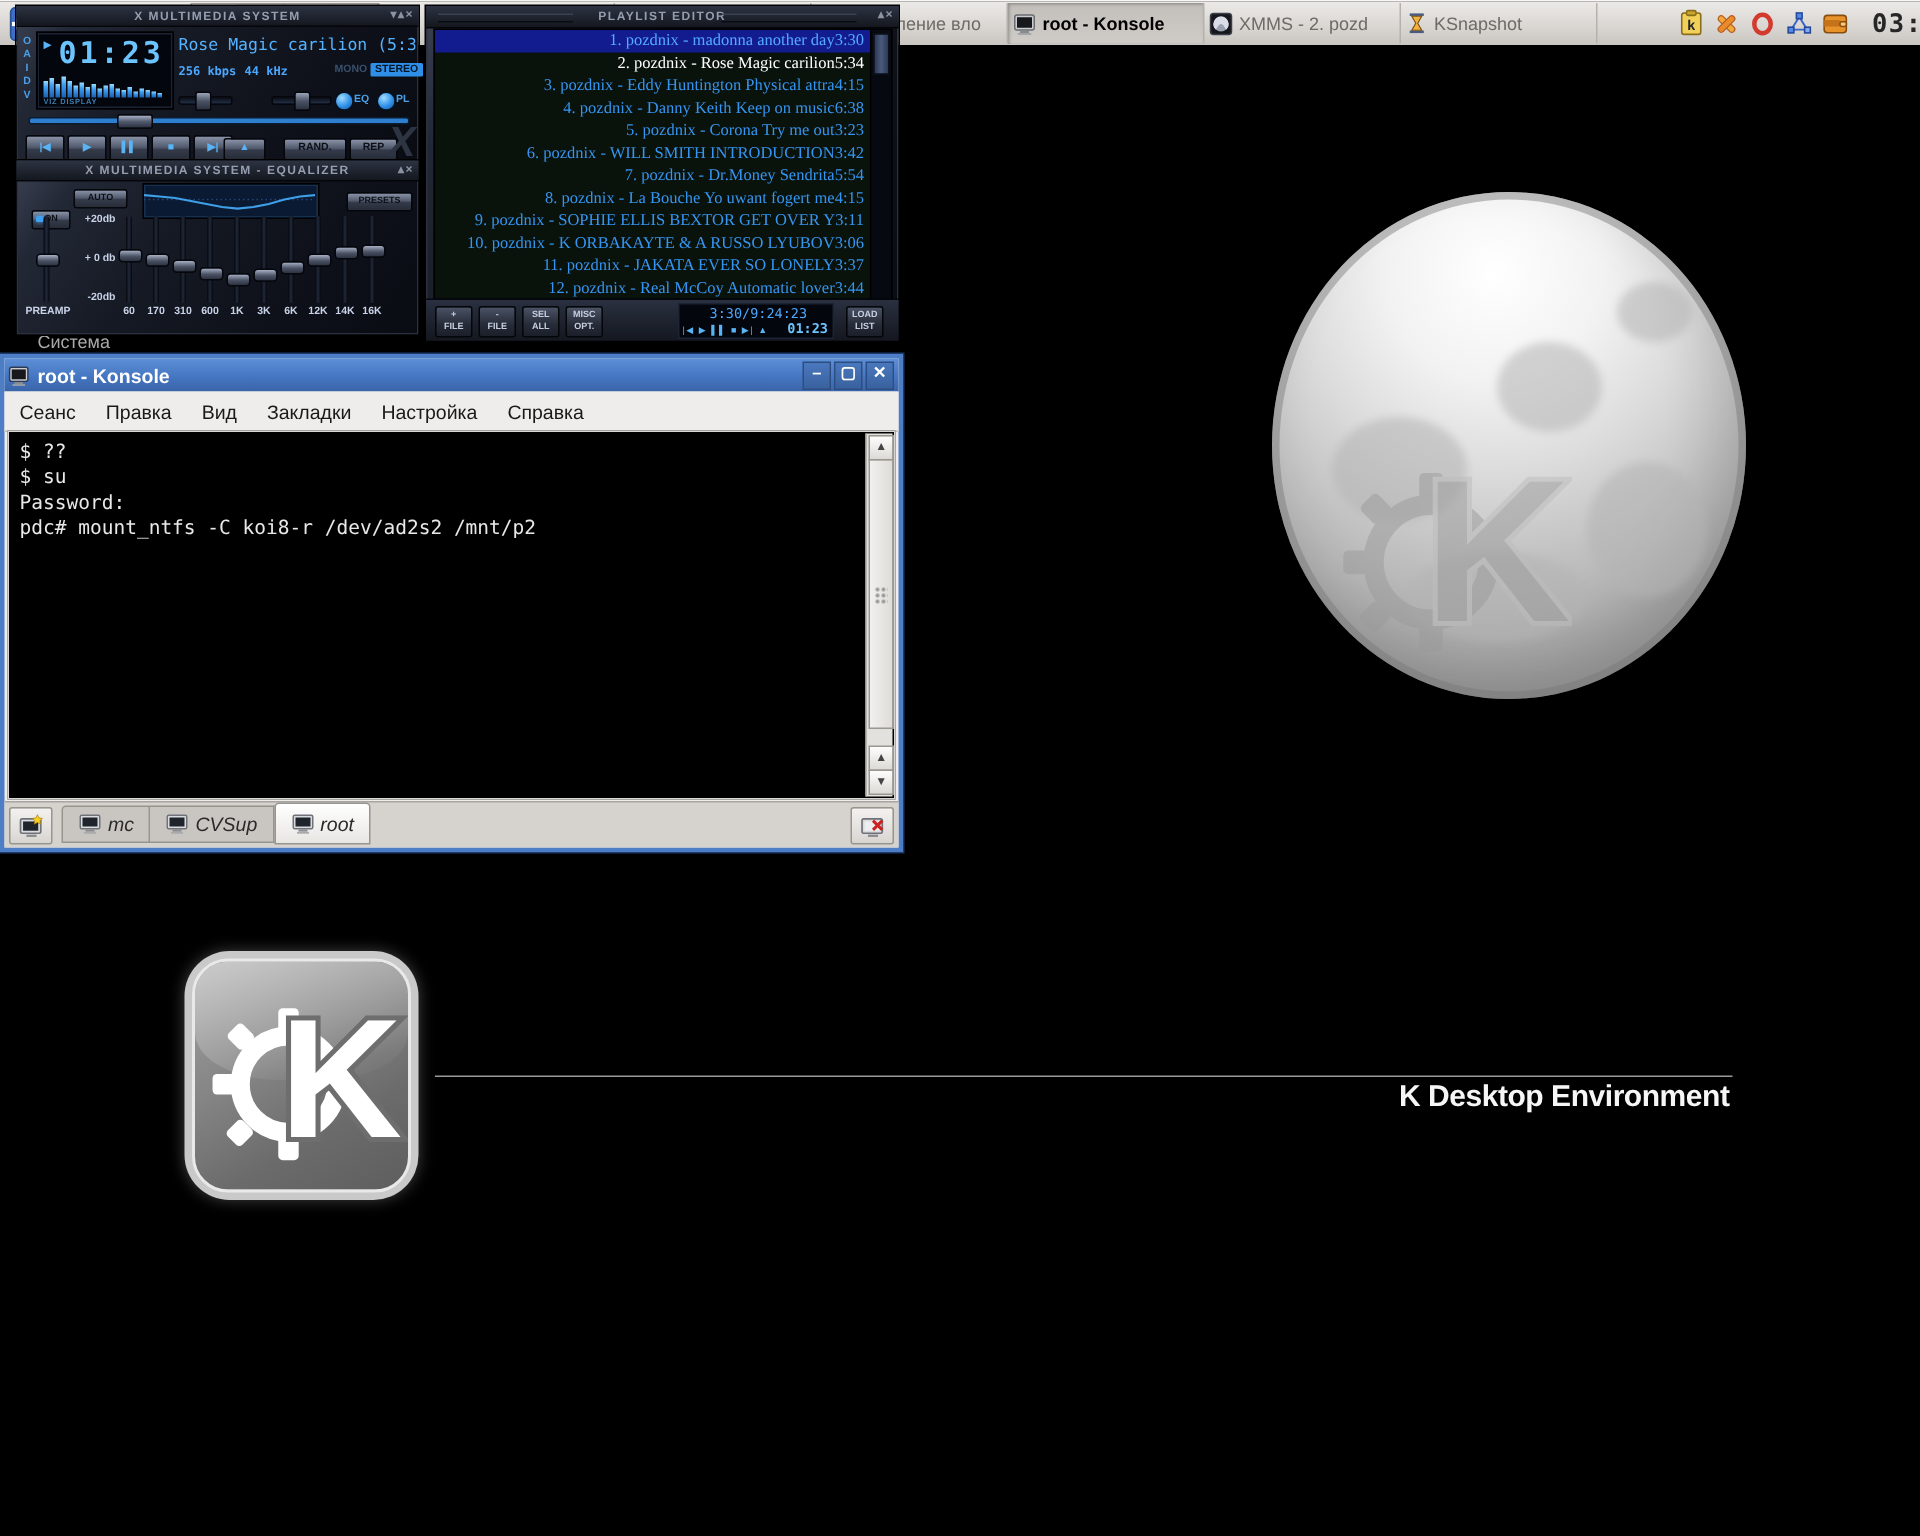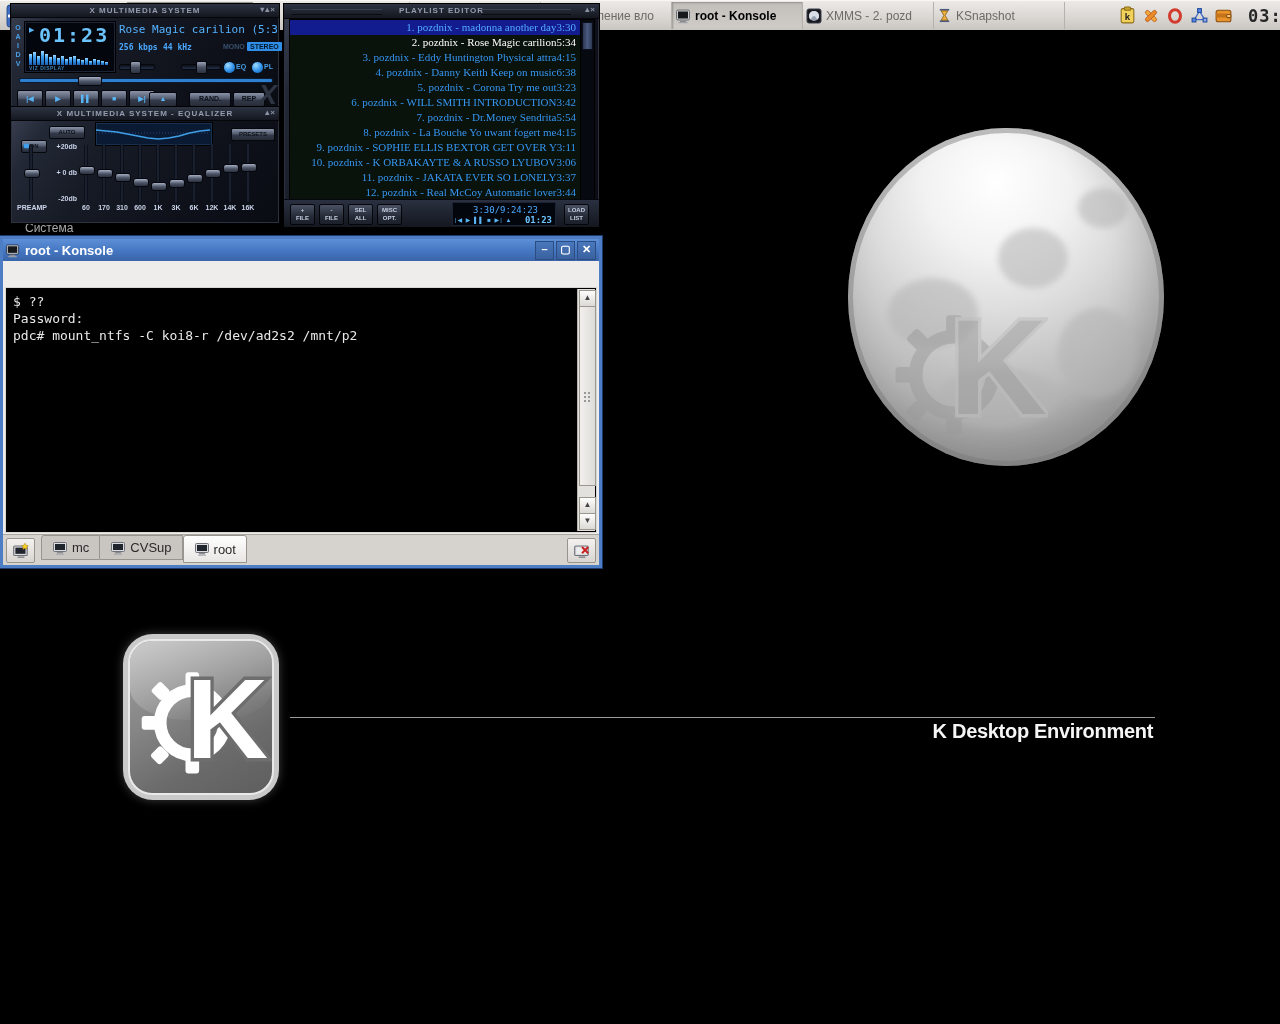--- a/index.html
+++ b/index.html
@@ -441,43 +441,51 @@
           <rect x="3" y="3.5" width="10" height="7" fill="#16181c"></rect>
           <rect x="5" y="12.5" width="6" height="1.5" fill="#8a8c90"></rect>
           <rect x="3.5" y="14" width="9" height="1.2" fill="#a0a2a6"></rect>
         </svg>
     </span>
     <span id="k-title">root - Konsole</span>
     <div class="kbtn">–</div>
     <div class="kbtn">▢</div>
     <div class="kbtn">✕</div>
   </div>
+  <div id="k-menubar">
+      <span>Сеанс</span>
+      <span>Правка</span>
+      <span>Вид</span>
+      <span>Закладки</span>
+      <span>Настройка</span>
+      <span>Справка</span>
+    </div>
   <div id="k-term">
-    <div id="k-termtext" class="mono"><div>$ ??</div><div>Password:</div><div>pdc# mount_ntfs -C koi8-r /dev/ad2s2 /mnt/p2</div></div>
+    <div id="k-termtext" class="mono"><div>$ ??</div><div>$ su</div><div>Password:</div><div>pdc# mount_ntfs -C koi8-r /dev/ad2s2 /mnt/p2</div></div>
     <div id="k-scroll">
       <div class="sarrow" style="top:1px;">▲</div>
       <div id="k-thumb">
           <div class="grip"></div>
         </div>
       <div class="sarrow" style="bottom:17px;">▲</div>
       <div class="sarrow" style="bottom:1px;">▼</div>
     </div>
   </div>
   <div id="k-tabbar">
     <div class="tabtool">
       <span class="icn">
         <svg width="18" height="18" viewBox="0 0 16 16">
             <rect x="1.5" y="3.5" width="12" height="8.5" rx="1" fill="#dadcdf" stroke="#70727a"></rect>
             <rect x="3" y="5" width="9" height="5.5" fill="#20242c"></rect>
             <rect x="5" y="12.8" width="6" height="1.4" fill="#8a8c90"></rect>
             <path d="M11.5 1l.9 1.9 2.1.3-1.5 1.4.4 2-1.9-1-1.9 1 .4-2L8.5 3.2l2.1-.3z" fill="#f8d020" stroke="#a87810" stroke-width=".4"></path>
           </svg>
       </span>
     </div>
-    <div id="k-tabs" style="display:flex;align-items:flex-start;">
+    <div id="k-tabs" style="display:flex;align-items:center;font-style:italic;">
         <div class="ktab first">
           <span class="icn ">
             <svg width="16" height="16" viewBox="0 0 16 16">
               <rect x="1.5" y="2.5" width="13" height="9" rx="1" fill="#dadcdf" stroke="#70727a"></rect>
               <rect x="3" y="4" width="10" height="6" fill="#20242c"></rect>
               <rect x="5" y="12" width="6" height="1.4" fill="#8a8c90"></rect>
               <rect x="4" y="13.6" width="8" height="1.2" fill="#a8aaae"></rect>
             </svg>
           </span>
           <span>mc</span>

